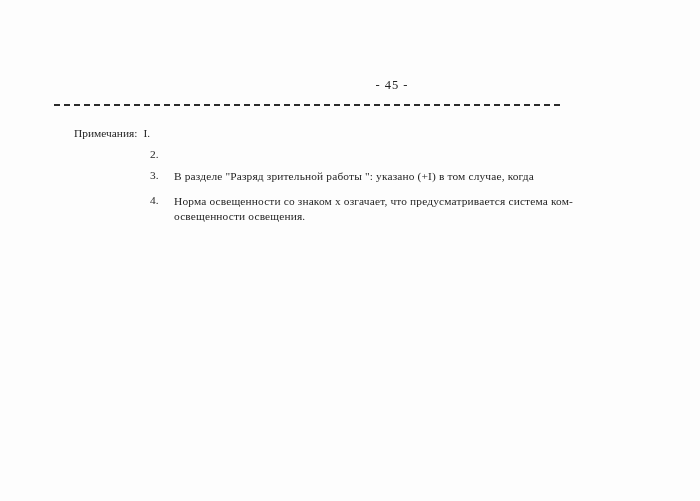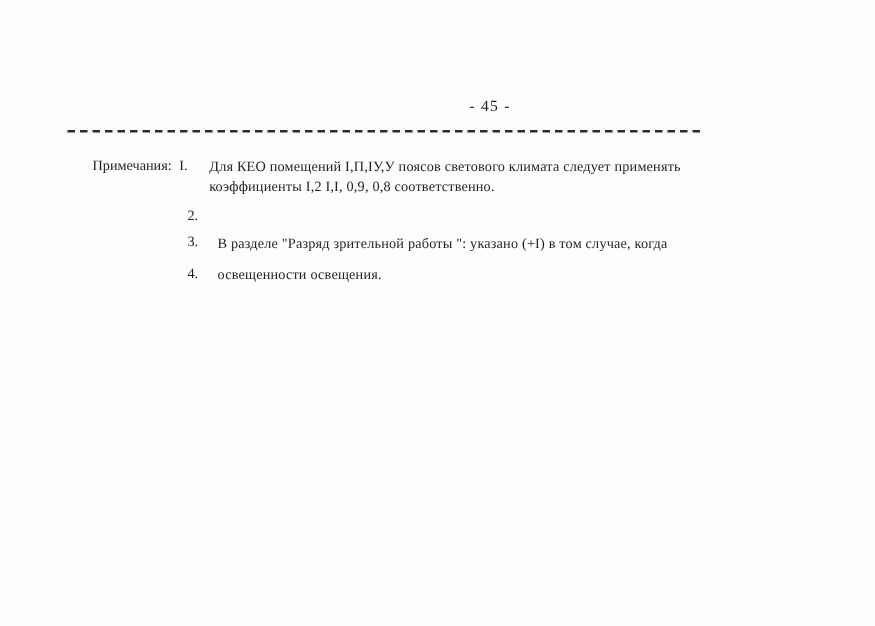--- a/index.html
+++ b/index.html
@@ -90,39 +90,36 @@
 
   <div class="page-number">- 45 -</div>
 
   <div class="dashed-rule"></div>
 
   <div class="notes">
 
     <div class="note-row row-1">
       <div class="note-label">Примечания:</div>
       <div class="note-num">I.</div>
-      <div class="note-body">
-        <span class="line">Для КЕО помещений I,П,IУ,У поясов светового климата следует применять</span>
-        <span class="line">коэффициенты I,2 I,I, 0,9, 0,8 соответственно.</span>
-      </div>
     </div>
 
     <div class="note-row row-2">
       <div class="note-num indent">2.</div>
     </div>
 
     <div class="note-row row-3">
       <div class="note-num indent">3.</div>
       <div class="note-body">
         <span class="line">В разделе "Разряд зрительной работы ": указано (+I) в том случае, когда</span>
       </div>
     </div>
 
     <div class="note-row row-4">
       <div class="note-num indent">4.</div>
       <div class="note-body">
+        <span class="line">Норма освещенности со знаком х озгачает, что предусматривается система ком-</span>
         <span class="line">освещенности освещения.</span>
       </div>
     </div>
 
   </div>
 
 </div>
 
 </body></html>

